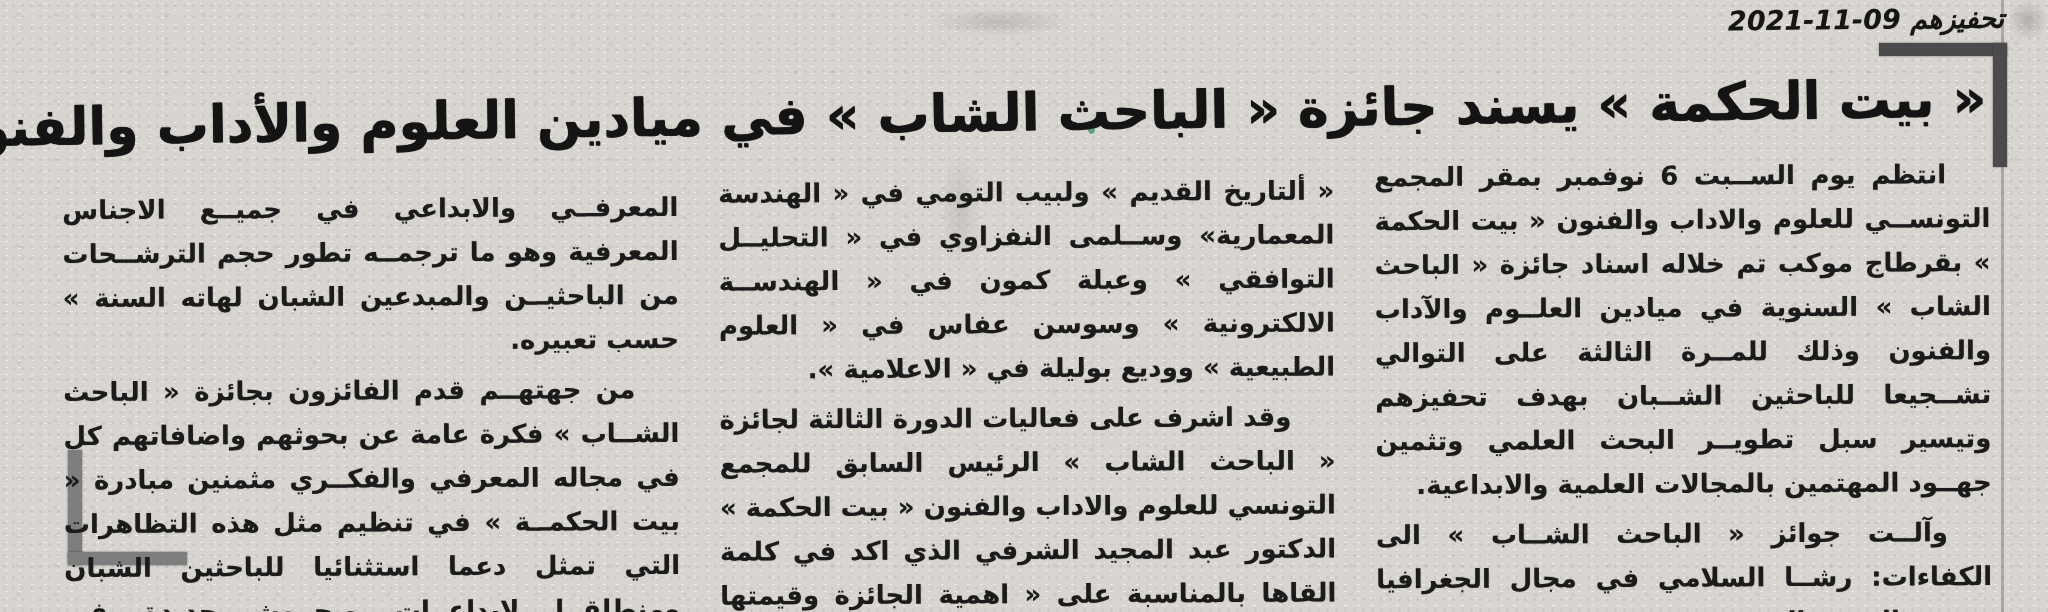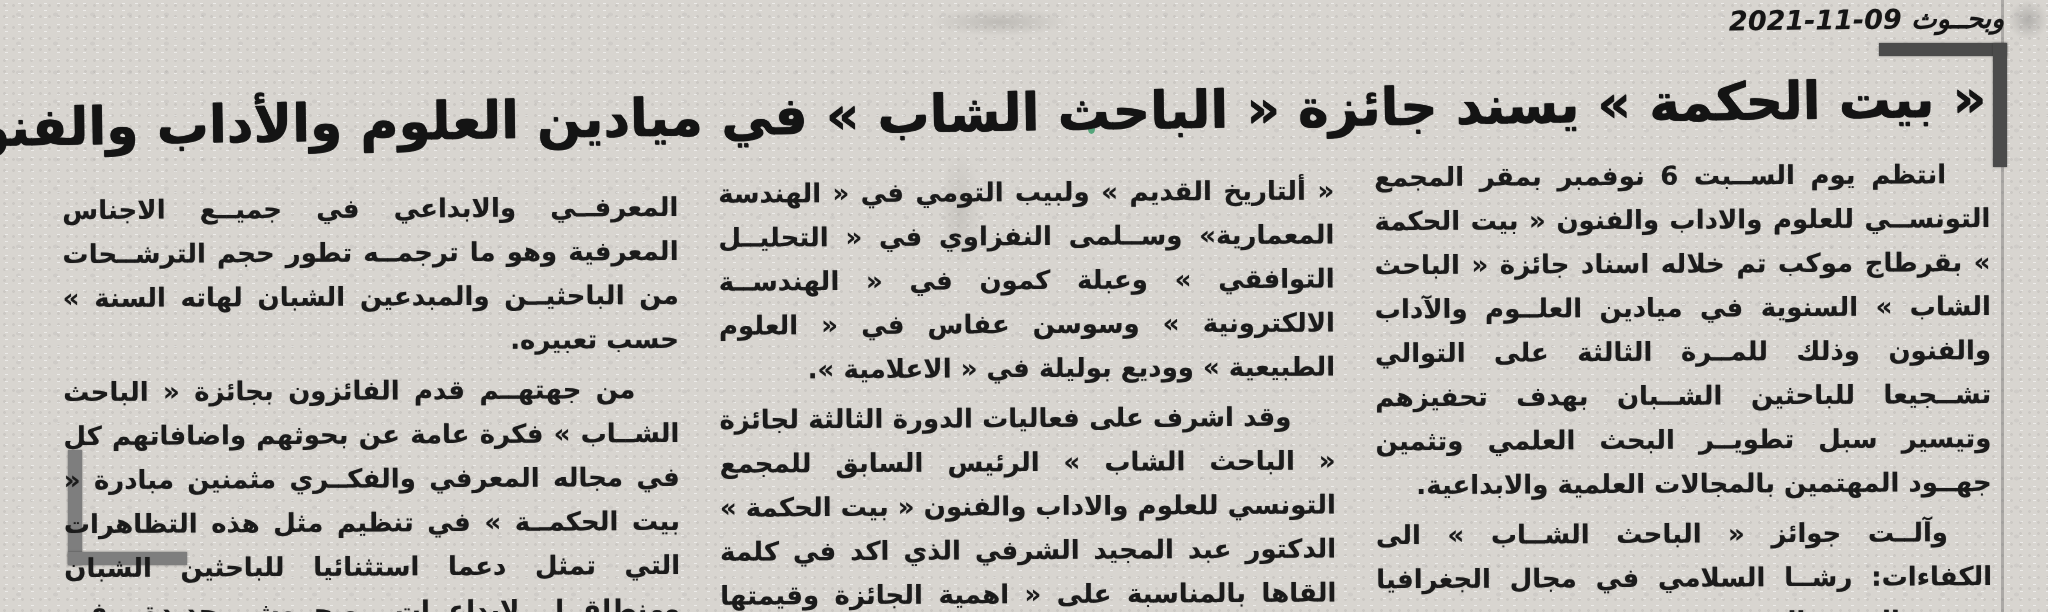--- a/index.html
+++ b/index.html
@@ -115,21 +115,21 @@
 </head>
 <body>
 
 <div class="smudge s1"></div>
 <div class="smudge s2"></div>
 <div class="smudge s3"></div>
 <div class="edge-line"></div>
 <div class="speck"></div>
 
 <div class="dateline">
-  <span>وبحــوث</span>
+  <span>تحفيزهم</span>
   <span class="num">2021-11-09</span>
 </div>
 
 <div class="crop tr-h"></div>
 <div class="crop tr-v"></div>
 <div class="crop bl-v"></div>
 <div class="crop bl-h"></div>
 
 <div class="headline">« بيت الحكمة » يسند جائزة « الباحث الشاب » في ميادين العلوم والأداب والفنون</div>
 

